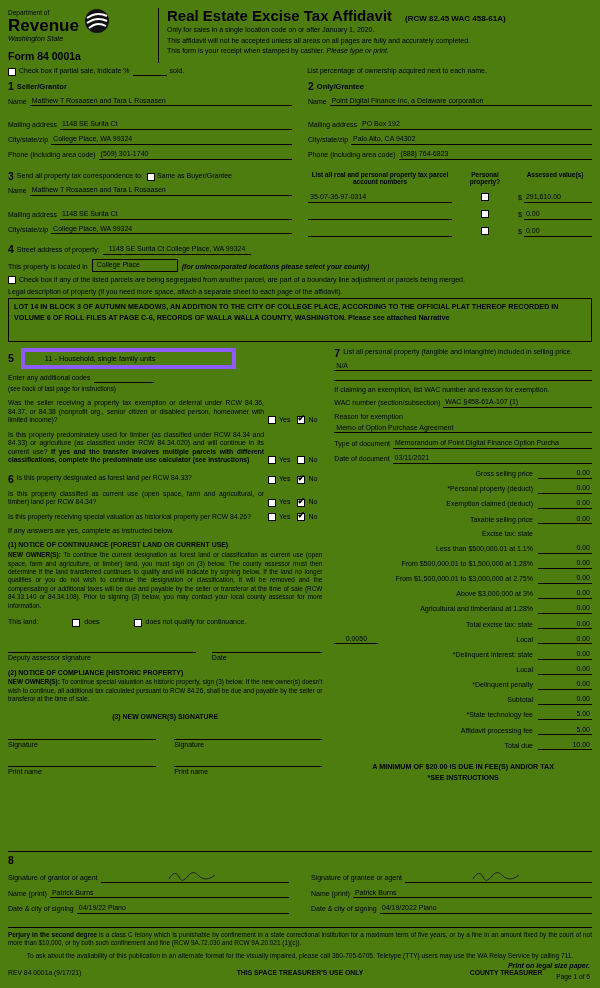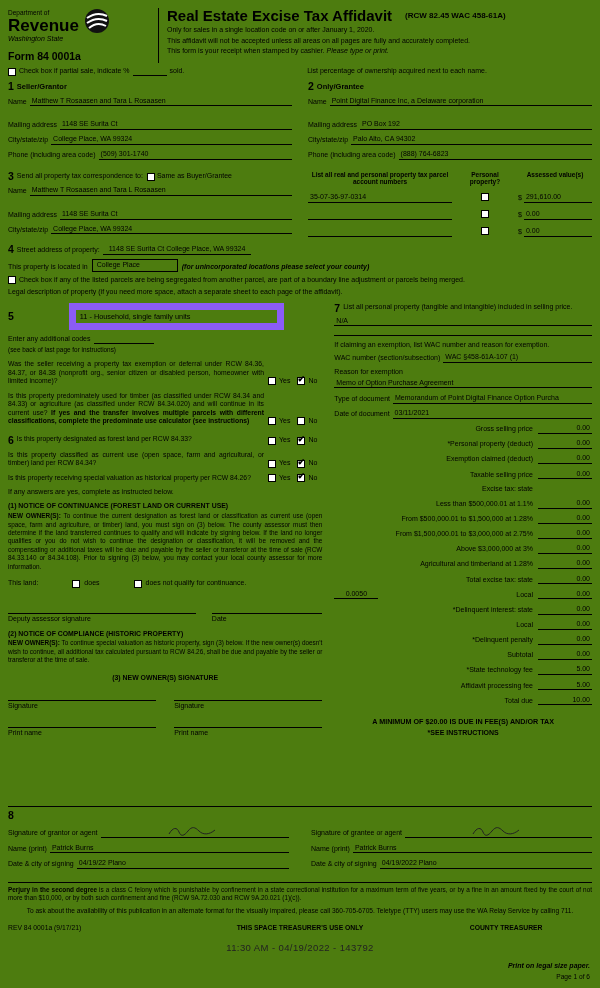--- a/index.html
+++ b/index.html
@@ -20,21 +20,21 @@
   .fieldline .val{flex:1;border-bottom:1px solid #000;padding:0 2px;white-space:nowrap;overflow:hidden;}
   
   .header{display:flex;margin-bottom:3px;}
   .h-left{width:150px;flex:none;padding-right:6px;}
   .h-right{flex:1;border-left:1.5px solid #000;padding-left:8px;}
   .dept-row{display:flex;align-items:flex-start;gap:5px;}
   .dept-prefix{font-size:6.5px;margin-top:1px;}
   .revenue{font-weight:bold;font-size:17px;line-height:1;}
   .wa-state{font-style:italic;font-size:7px;margin-top:1px;}
   .form-no{font-weight:bold;font-size:10.5px;margin-top:6px;}
-  .title-row{display:flex;align-items:center;gap:5px;}
+  .title-row{display:flex;align-items:flex-end;gap:5px;}
   .title{font-weight:bold;font-size:15px;line-height:1.05;}
   .title-ref{font-size:8px;font-weight:bold;margin-left:8px;}
   .hnote{font-size:7px;margin-top:2px;}
   
   .partial-row{display:flex;align-items:flex-end;margin:4px 0 5px;}
   .partial-left{flex:1.05;display:flex;align-items:flex-end;gap:3px;}
   .pct-line{width:34px;border-bottom:1px solid #000;height:9px;}
   .partial-right{flex:1;}
   
   .two-col{display:flex;gap:16px;}
@@ -53,21 +53,21 @@
   
   .s4line{display:flex;align-items:flex-end;margin-bottom:4px;}
   .located-box{border:1px solid #000;padding:1px 4px;min-width:86px;margin:0 4px;}
   .legal-box{border:1.6px solid #000;padding:3px 5px;font-weight:bold;font-size:7.2px;
              line-height:1.5;min-height:44px;margin-top:1px;}
   
   .main{display:flex;gap:12px;margin-top:6px;min-height:496px;}
   .main-left{flex:1.22;min-width:0;}
   .main-right{flex:1;min-width:0;}
   .code-row{display:flex;align-items:center;gap:4px;}
-  .code-box{border:7px solid #8b5cf6;padding:2px 4px;max-width:215px;flex:1;font-size:7.3px;margin-left:48px;}
+  .code-box{border:4px solid #8b5cf6;padding:2px 20px;max-width:215px;flex:1;font-size:7.3px;}
   .addl-row{display:flex;align-items:flex-end;gap:3px;margin-top:5px;}
   .addl-line{width:60px;border-bottom:1px solid #000;height:9px;}
   .small-note{font-size:6.4px;margin-top:2px;}
   .q{display:flex;gap:4px;margin-top:6px;align-items:flex-end;}
   .q .qtext{flex:1;font-size:6.8px;text-align:justify;}
   .yn{white-space:nowrap;display:inline-flex;align-items:center;gap:2px;flex:none;}
   .yn .ynlbl{margin:0 5px 0 1px;}
   .notice-title{font-weight:bold;margin-top:6px;font-size:6.9px;}
   .notice-body{font-size:6.4px;text-align:justify;line-height:1.32;margin-top:1px;}
   .land-row{display:flex;align-items:center;gap:4px;margin-top:8px;}
@@ -269,20 +269,21 @@
       <span class="located-box">College Place</span>
       <span class="b i">(for unincorporated locations please select your county)</span>
     </div>
     <div class="s4line">
       <span class="cb" style="margin-right:3px;">
           <span class="mark"></span>
         </span>
       <span>Check box if any of the listed parcels are being segregated from another parcel, are part of a boundary line adjustment or parcels being merged.</span>
     </div>
     <div>Legal description of property (if you need more space, attach a separate sheet to each page of the affidavit).</div>
+    <div class="legal-box">LOT 14 IN BLOCK 3 OF AUTUMN MEADOWS, AN ADDITION TO THE CITY OF COLLEGE PLACE, ACCORDING TO THE OFFICIAL PLAT THEREOF RECORDED IN VOLUME 6 OF ROLL FILES AT PAGE C-6, RECORDS OF WALLA WALLA COUNTY, WASHINGTON. Please see attached Narrative</div>
   </div>
 
   <div class="main">
 
     <div class="main-left">
       <div class="code-row">
         <span class="sec-num">5</span>
         <span class="code-box">11 - Household, single family units</span>
       </div>
       <div class="addl-row">

